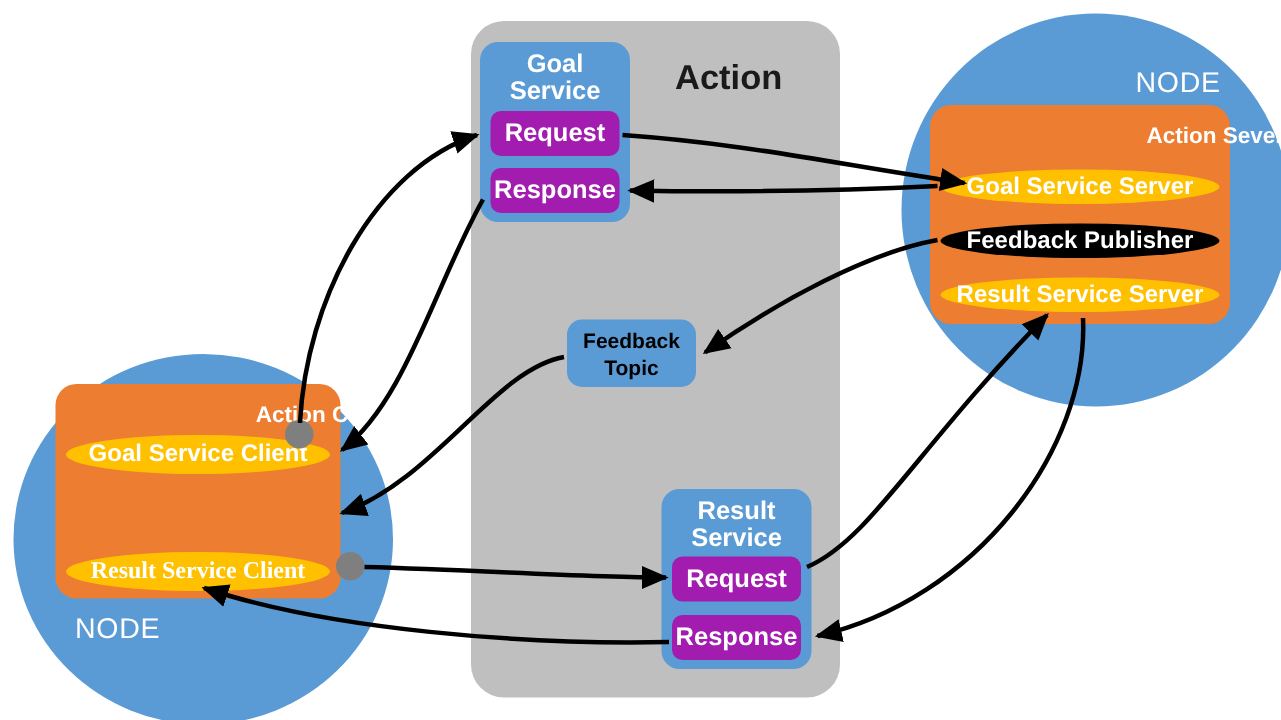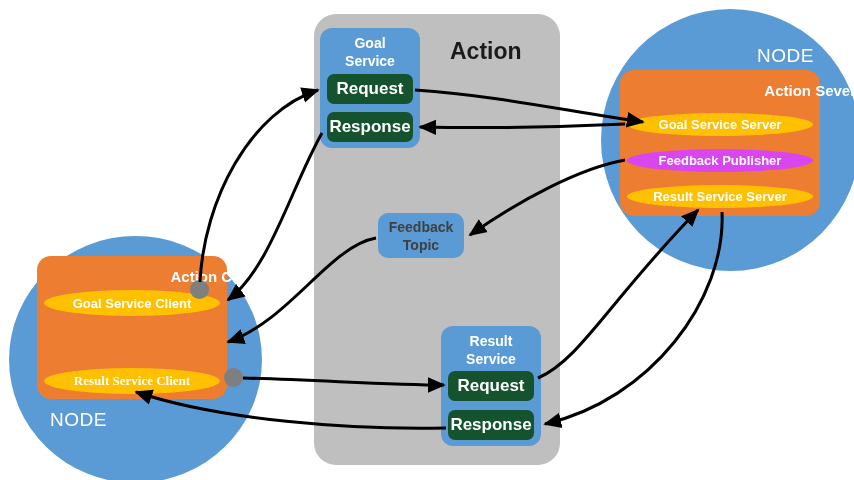--- a/index.html
+++ b/index.html
@@ -15,35 +15,35 @@
 
   .action-panel{position:absolute;background:#BFBFBF;border-radius:22px;}
   .action-panel-title{position:absolute;color:#1a1a1a;font-weight:bold;font-size:23px;
                       white-space:nowrap;}
 
   .inner-box{position:absolute;background:#ED7D31;border-radius:14px;}
   .inner-title{position:absolute;color:#ffffff;font-weight:bold;font-size:15px;
                text-align:right;white-space:nowrap;padding-left:36px;}
 
   .pill{position:absolute;border-radius:50%/50%;display:flex;align-items:center;
-        justify-content:center;color:#ffffff;font-weight:bold;font-size:13px;
+        justify-content:center;color:#ffffff;font-weight:bold;font-size:16px;
         white-space:nowrap;}
   .pill.yellow{background:#FFC000;}
-  .pill.green{background:#d946ef;}
+  .pill.green{background:#000000;}
 
   .svc-box{position:absolute;background:#5B9BD5;border-radius:12px;}
   .svc-title{position:absolute;left:0;right:0;color:#ffffff;font-weight:bold;
-             font-size:14px;text-align:center;line-height:18px;}
-  .msg{position:absolute;background:#14532d;border-radius:7px;display:flex;
+             font-size:17px;text-align:center;line-height:18px;}
+  .msg{position:absolute;background:#a21caf;border-radius:7px;display:flex;
        align-items:center;justify-content:center;color:#ffffff;font-weight:bold;
        font-size:17px;white-space:nowrap;}
 
   .topic-box{position:absolute;background:#5B9BD5;border-radius:10px;display:flex;
              align-items:center;justify-content:center;text-align:center;
-             color:#404040;font-weight:bold;font-size:14px;line-height:18px;}
+             color:#000000;font-weight:bold;font-size:14px;line-height:18px;}
 
   .dot{position:absolute;border-radius:50%;background:#7F7F7F;}
 </style>
 </head>
 <body>
 
 <div id="stage">
 
   <div class="action-panel" style="left:314px;top:14px;width:246px;height:451px;"></div>
   <div class="action-panel-title" style="left:450px;top:38px;">Action</div>

